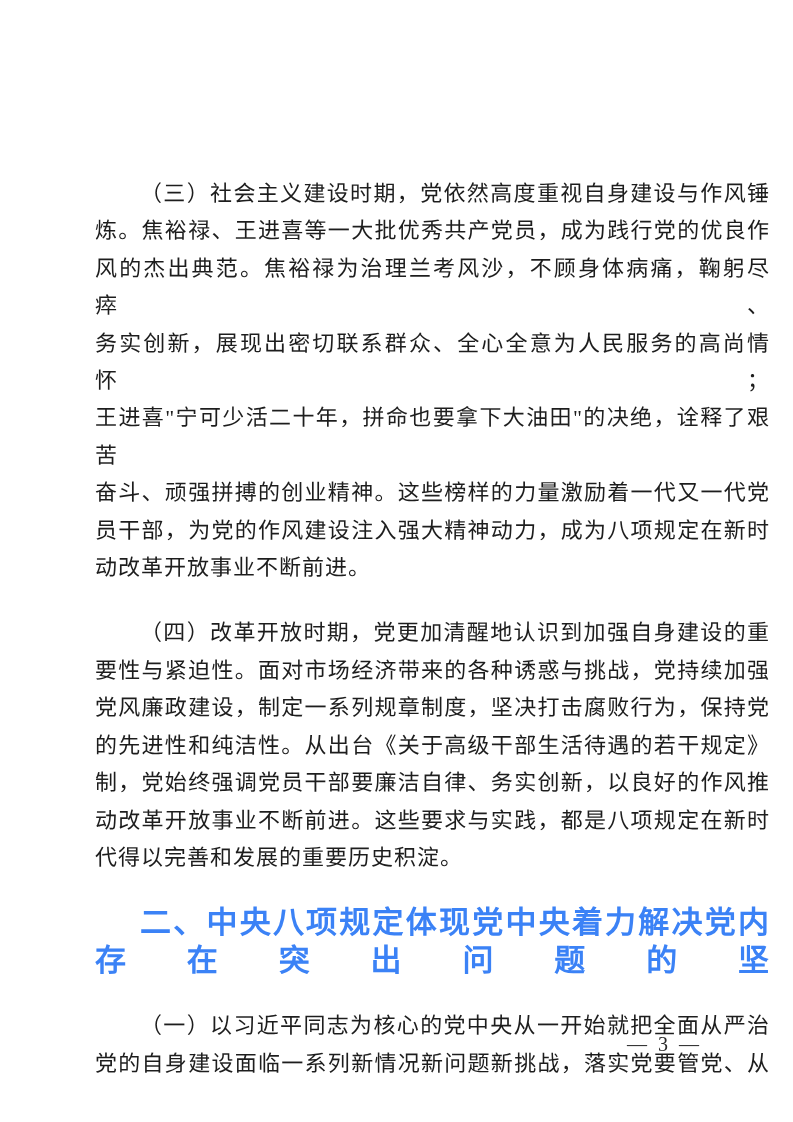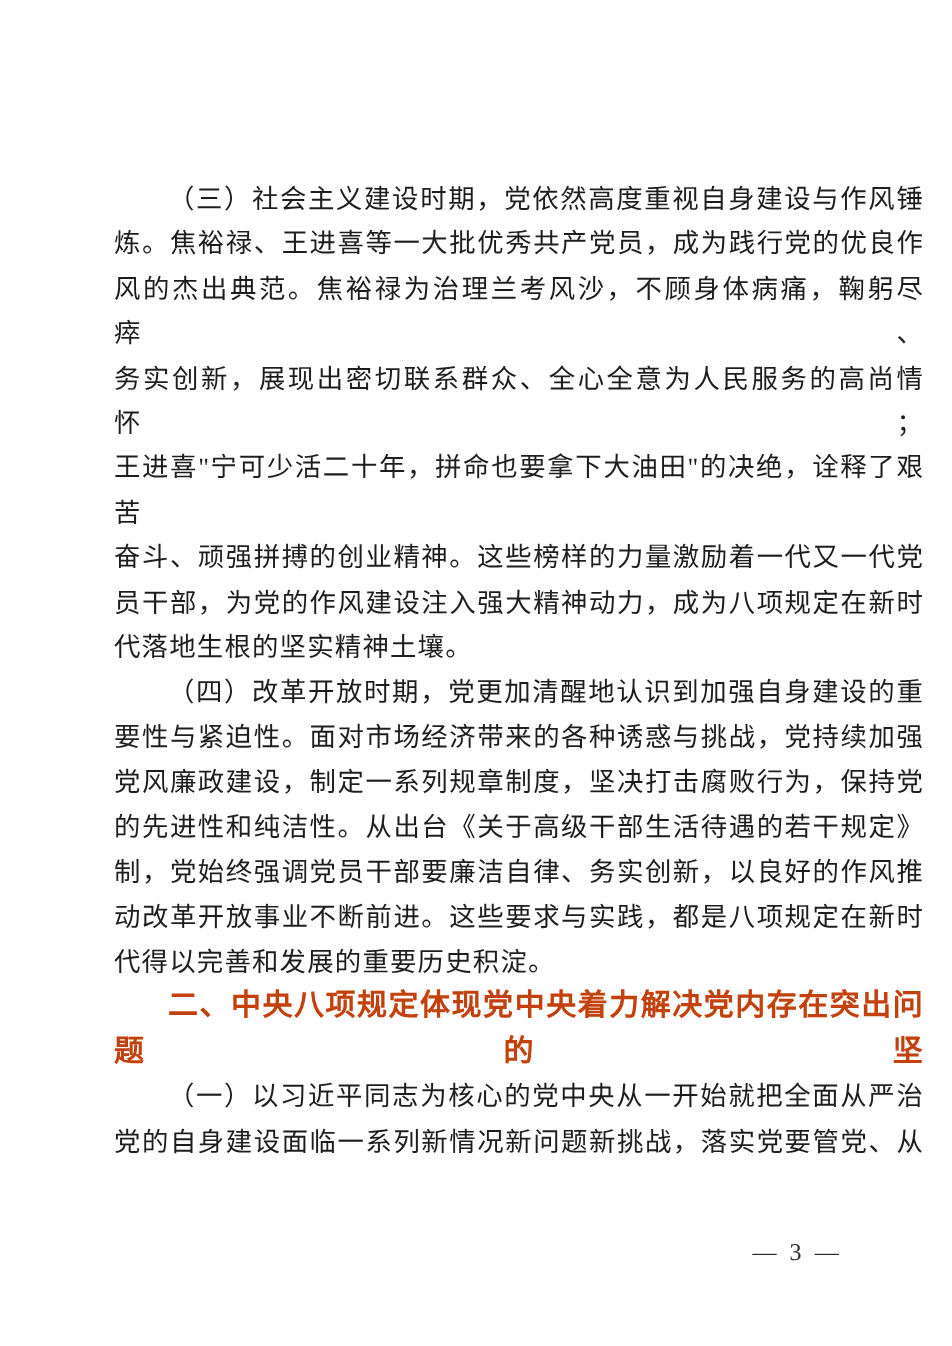--- a/index.html
+++ b/index.html
@@ -28,26 +28,27 @@
     letter-spacing: 1px;
     color: #1d1d1d;
   }
   .fill {
     text-align: justify;
     text-align-last: justify;
     text-justify: inter-character;
   }
   .ind {
     text-indent: 45px;
+    margin-top: 28px;
   }
   .heading .ln {
     font-family: "Liberation Sans", sans-serif;
     font-weight: 700;
-    font-size: 25px;
-    color: #c2410c;
+    font-size: 31px;
+    color: #3b82f6;
   }
   .page-footer {
     position: absolute;
     top: 1030px;
     right: 94px;
     font-size: 20px;
     line-height: 28px;
     word-spacing: 6px;
     color: #2a2a2a;
     font-family: "Liberation Serif", serif;
@@ -61,21 +62,21 @@
   <div class="content">
 
     <div class="para">
       <div class="ln fill ind">（三）社会主义建设时期，党依然高度重视自身建设与作风锤</div>
       <div class="ln fill">炼。焦裕禄、王进喜等一大批优秀共产党员，成为践行党的优良作</div>
       <div class="ln fill">风的杰出典范。焦裕禄为治理兰考风沙，不顾身体病痛，鞠躬尽瘁、</div>
       <div class="ln fill">务实创新，展现出密切联系群众、全心全意为人民服务的高尚情怀；</div>
       <div class="ln fill">王进喜"宁可少活二十年，拼命也要拿下大油田"的决绝，诠释了艰苦</div>
       <div class="ln fill">奋斗、顽强拼搏的创业精神。这些榜样的力量激励着一代又一代党</div>
       <div class="ln fill">员干部，为党的作风建设注入强大精神动力，成为八项规定在新时</div>
-      <div class="ln">代落地生根的坚实精神土壤。</div>
+      <div class="ln">动改革开放事业不断前进。</div>
     </div>
 
     <div class="para">
       <div class="ln fill ind">（四）改革开放时期，党更加清醒地认识到加强自身建设的重</div>
       <div class="ln fill">要性与紧迫性。面对市场经济带来的各种诱惑与挑战，党持续加强</div>
       <div class="ln fill">党风廉政建设，制定一系列规章制度，坚决打击腐败行为，保持党</div>
       <div class="ln fill">的先进性和纯洁性。从出台《关于高级干部生活待遇的若干规定》</div>
       <div class="ln fill">制，党始终强调党员干部要廉洁自律、务实创新，以良好的作风推</div>
       <div class="ln fill">动改革开放事业不断前进。这些要求与实践，都是八项规定在新时</div>
       <div class="ln">代得以完善和发展的重要历史积淀。</div>

